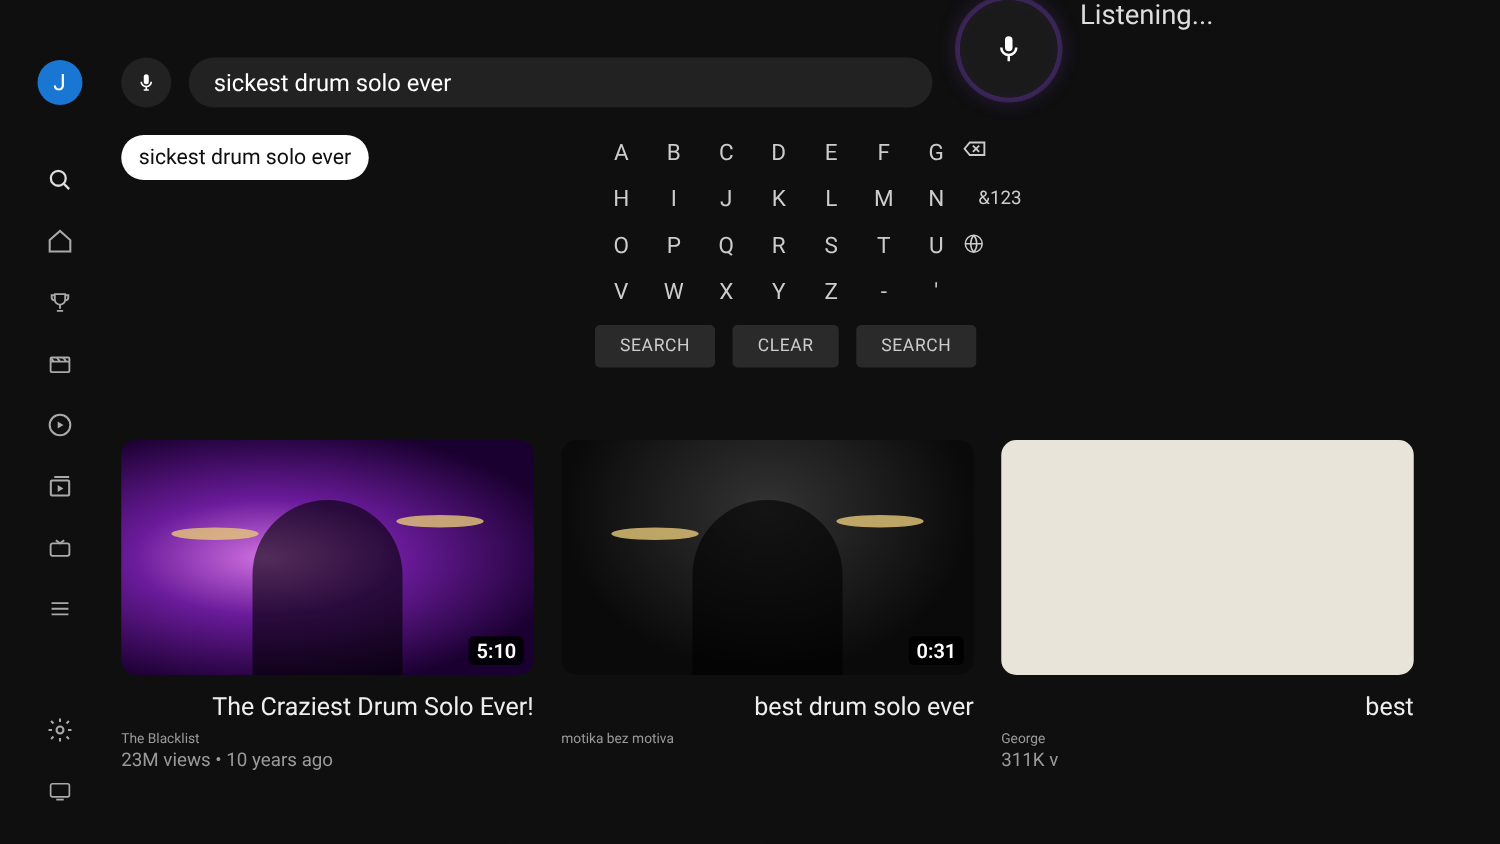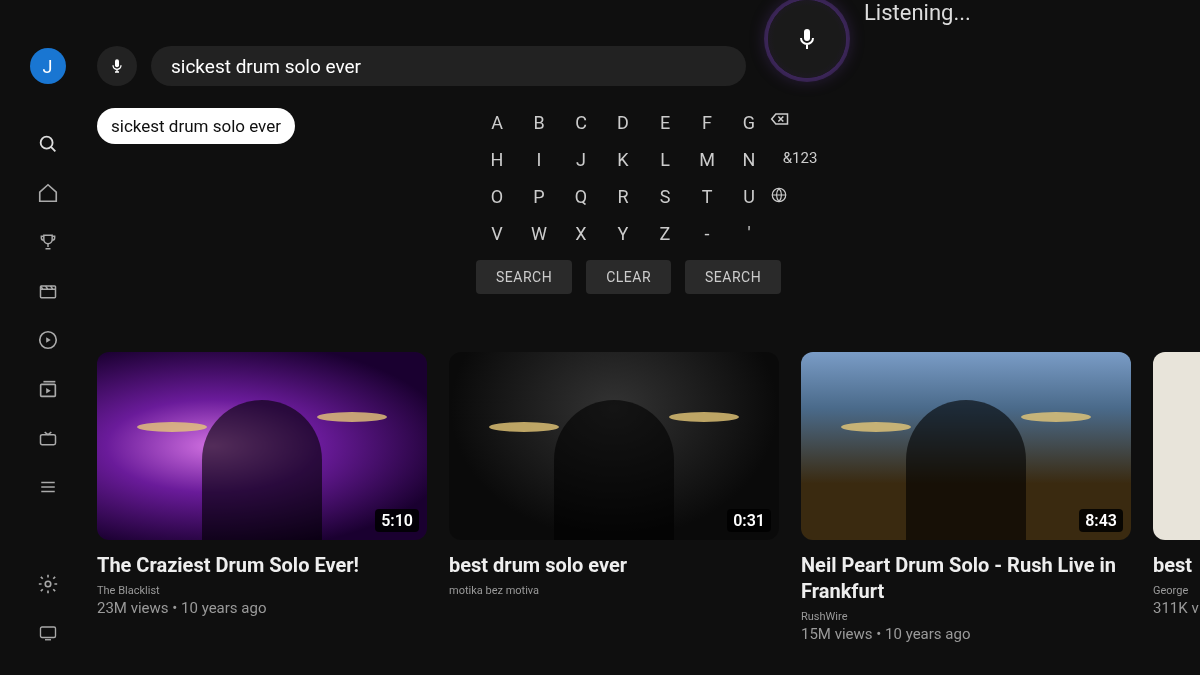--- a/index.html
+++ b/index.html
@@ -194,24 +194,25 @@
     right: 8px; bottom: 8px;
     background: rgba(0,0,0,0.85);
     color: #fff;
     font-size: 16px;
     font-weight: 600;
     padding: 2px 6px;
     border-radius: 4px;
   }
   .v-title {
     font-size: 20px;
-    font-weight: 700;
+    font-weight: 400;
     margin-top: 12px;
     line-height: 1.3;
     color: #eee;
+    text-align: right;
   }
   .v-chan {
     font-size: 11px;
     color: #9a9a9a;
     margin-top: 6px;
   }
   .v-meta {
     font-size: 15px;
     color: #9a9a9a;
     margin-top: 2px;
@@ -404,29 +405,18 @@
       <div class="thumb dark">
         <div class="drummer"></div>
         <div class="cymbal" style="left: 40px; top: 70px;"></div>
         <div class="cymbal" style="right: 40px; top: 60px;"></div>
         <div class="dur">0:31</div>
       </div>
       <div class="v-title">best drum solo ever</div>
       <div class="v-chan">motika bez motiva</div>
     </div>
     <div class="card">
-      <div class="thumb gold">
-        <div class="drummer"></div>
-        <div class="cymbal" style="left: 40px; top: 70px;"></div>
-        <div class="cymbal" style="right: 40px; top: 60px;"></div>
-        <div class="dur">8:43</div>
-      </div>
-      <div class="v-title">Neil Peart Drum Solo - Rush Live in Frankfurt</div>
-      <div class="v-chan">RushWire</div>
-      <div class="v-meta">15M views • 10 years ago</div>
-    </div>
-    <div class="card">
       <div class="thumb light"></div>
       <div class="v-title">best</div>
       <div class="v-chan">George</div>
       <div class="v-meta">311K v</div>
     </div>
   </div>
 
 </body></html>

